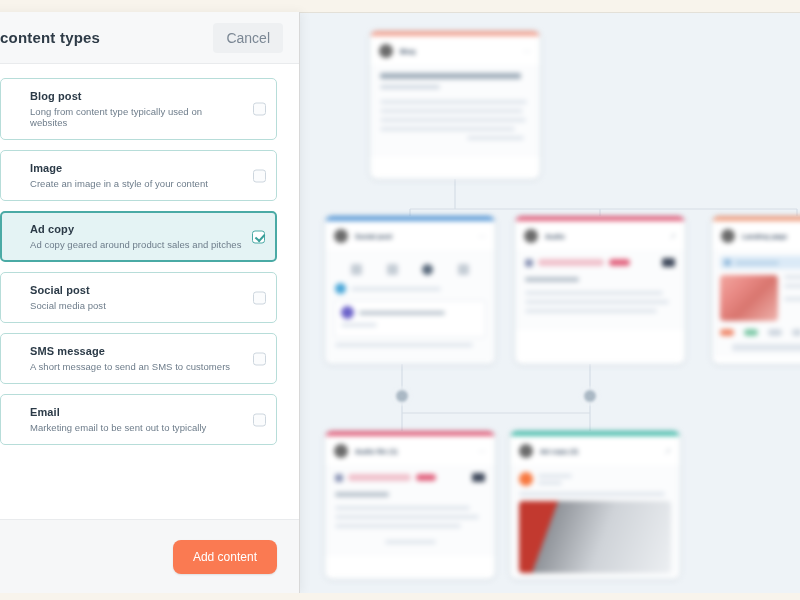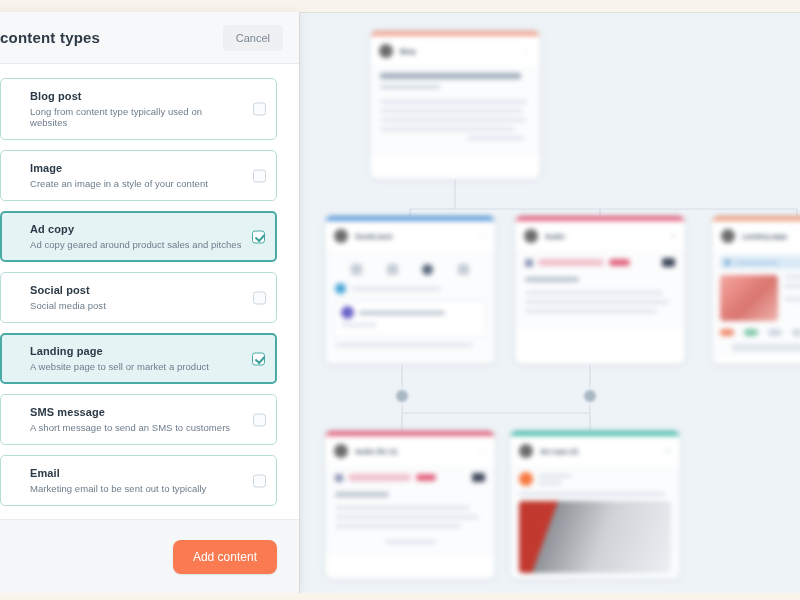--- a/index.html
+++ b/index.html
@@ -117,21 +117,21 @@
   .panel-title {
     font-size: 15px; font-weight: bold; color: #2e3b47;
     letter-spacing: .2px; white-space: nowrap;
   }
   .cancel-btn {
     margin-left: auto;
     background: #eef0f2;
     border: none; border-radius: 4px;
     padding: 7px 13px;
     font-family: "Liberation Sans", sans-serif;
-    font-size: 11px; color: #7b8794; cursor: pointer;
+    font-size: 14px; color: #7b8794; cursor: pointer;
   }
 
   .panel-body {
     flex: 1 1 auto;
     padding: 14px 22px 10px 22px;
     background: #fff;
     overflow: hidden;
   }
 
   .opt {
@@ -387,25 +387,20 @@
         <div class="opt-desc">Ad copy geared around product sales and pitches</div>
         <span class="cbx"></span>
       </div>
 
       <div class="opt">
         <div class="opt-name">Social post</div>
         <div class="opt-desc">Social media post</div>
         <span class="cbx"></span>
       </div>
 
-      <div class="opt selected">
-        <div class="opt-name">Landing page</div>
-        <div class="opt-desc">A website page to sell or market a product</div>
-        <span class="cbx"></span>
-      </div>
 
       <div class="opt">
         <div class="opt-name">SMS message</div>
         <div class="opt-desc">A short message to send an SMS to customers</div>
         <span class="cbx"></span>
       </div>
 
       <div class="opt">
         <div class="opt-name">Email</div>
         <div class="opt-desc">Marketing email to be sent out to typically</div>

